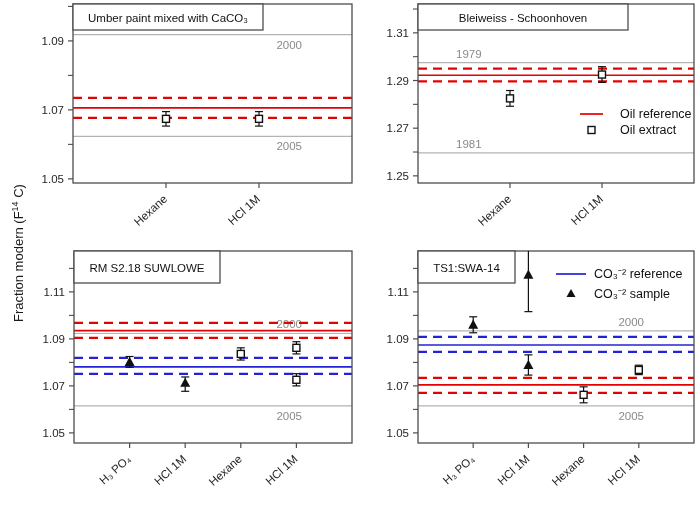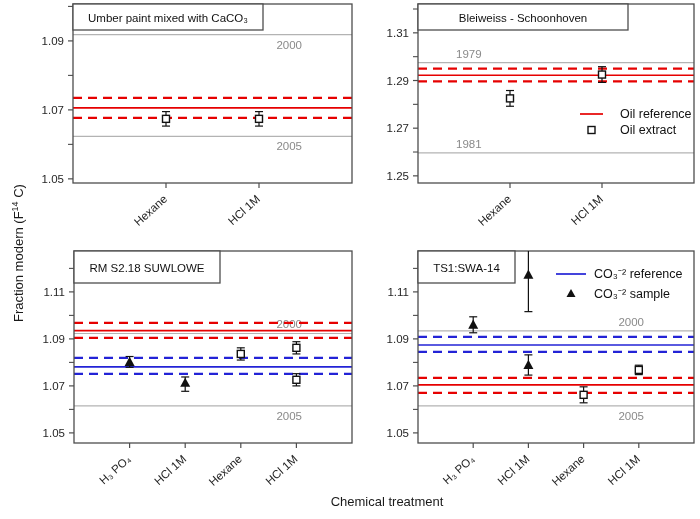--- a/index.html
+++ b/index.html
@@ -232,14 +232,13 @@
           <line x1="634.8" y1="374.61321909424737" x2="642.8" y2="374.61321909424737" stroke="#111111" stroke-width="1.2"></line>
           <rect x="635.3" y="366.41309669522656" width="7" height="7" fill="#ffffff" stroke="#111111" stroke-width="1.4"></rect>
         </g>
         <line x1="556" y1="274" x2="586" y2="274" stroke="#2323d6" stroke-width="1.7"></line>
         <text x="594" y="278" font-size="12.5" fill="#111111">CO₃⁻² reference</text>
         <path d="M571 289 L566.5 297 L575.5 297 Z" fill="#111111"></path>
         <text x="594" y="298" font-size="12.5" fill="#111111">CO₃⁻² sample</text>
       </g>
     </svg>
   <div class="ylabel"><span>Fraction modern (F</span><sup>14</sup><span> C)</span></div>
-  <div class="xlabel">Chemical treatment</div>
 </div>
 
 </body></html>

